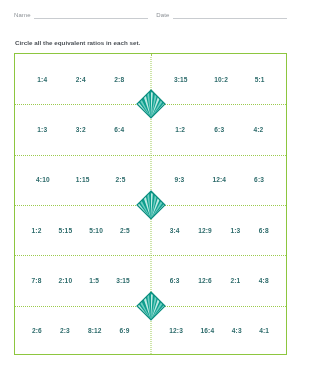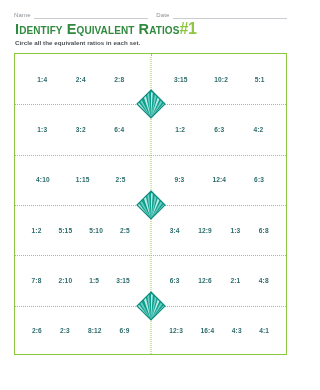--- a/index.html
+++ b/index.html
@@ -150,23 +150,20 @@
 
 <div class="page">
 
   <div class="namedate">
     <span class="nd-label">Name</span>
     <span class="nd-rule name-rule"></span>
     <span class="nd-label">Date</span>
     <span class="nd-rule"></span>
   </div>
 
-  <div class="title">
-    <span>Identify Equivalent Ratios</span><span class="num">#1</span>
-  </div>
 
   <div class="subtitle">Circle all the equivalent ratios in each set.</div>
 
   <div class="grid-box">
     <div class="grid-inner" id="grid-inner">
       <div class="v-divider"></div>
     <div class="row" style="height: 50.3333px;">
           <div class="cell left">
             <span class="ratio">1:4</span>
             <span class="ratio">2:4</span>

